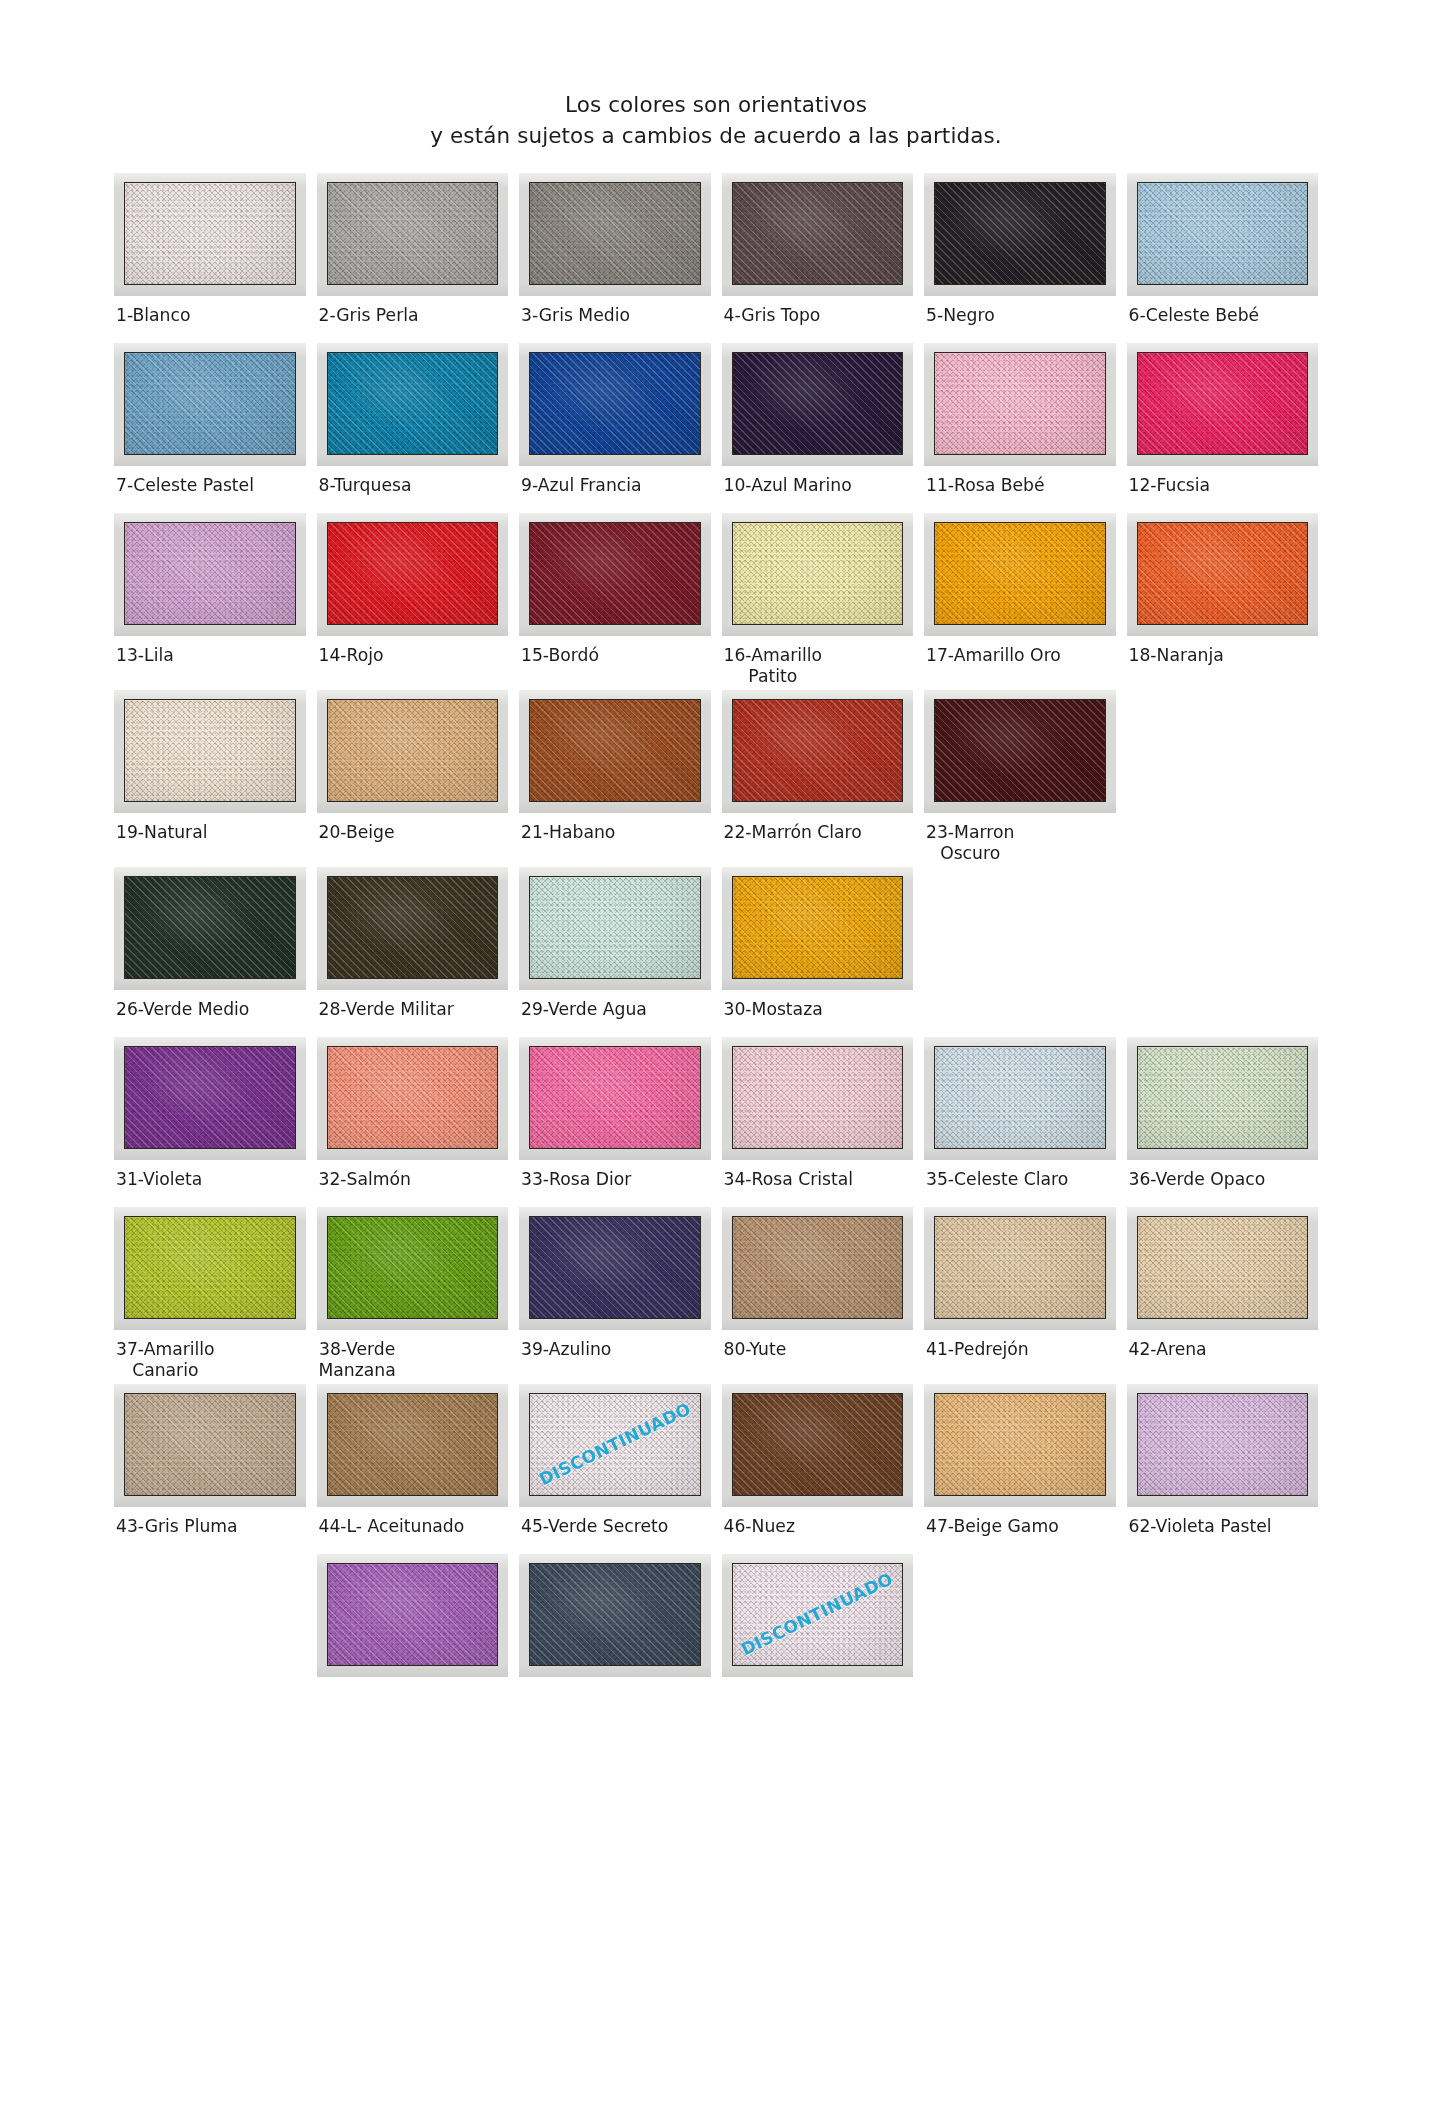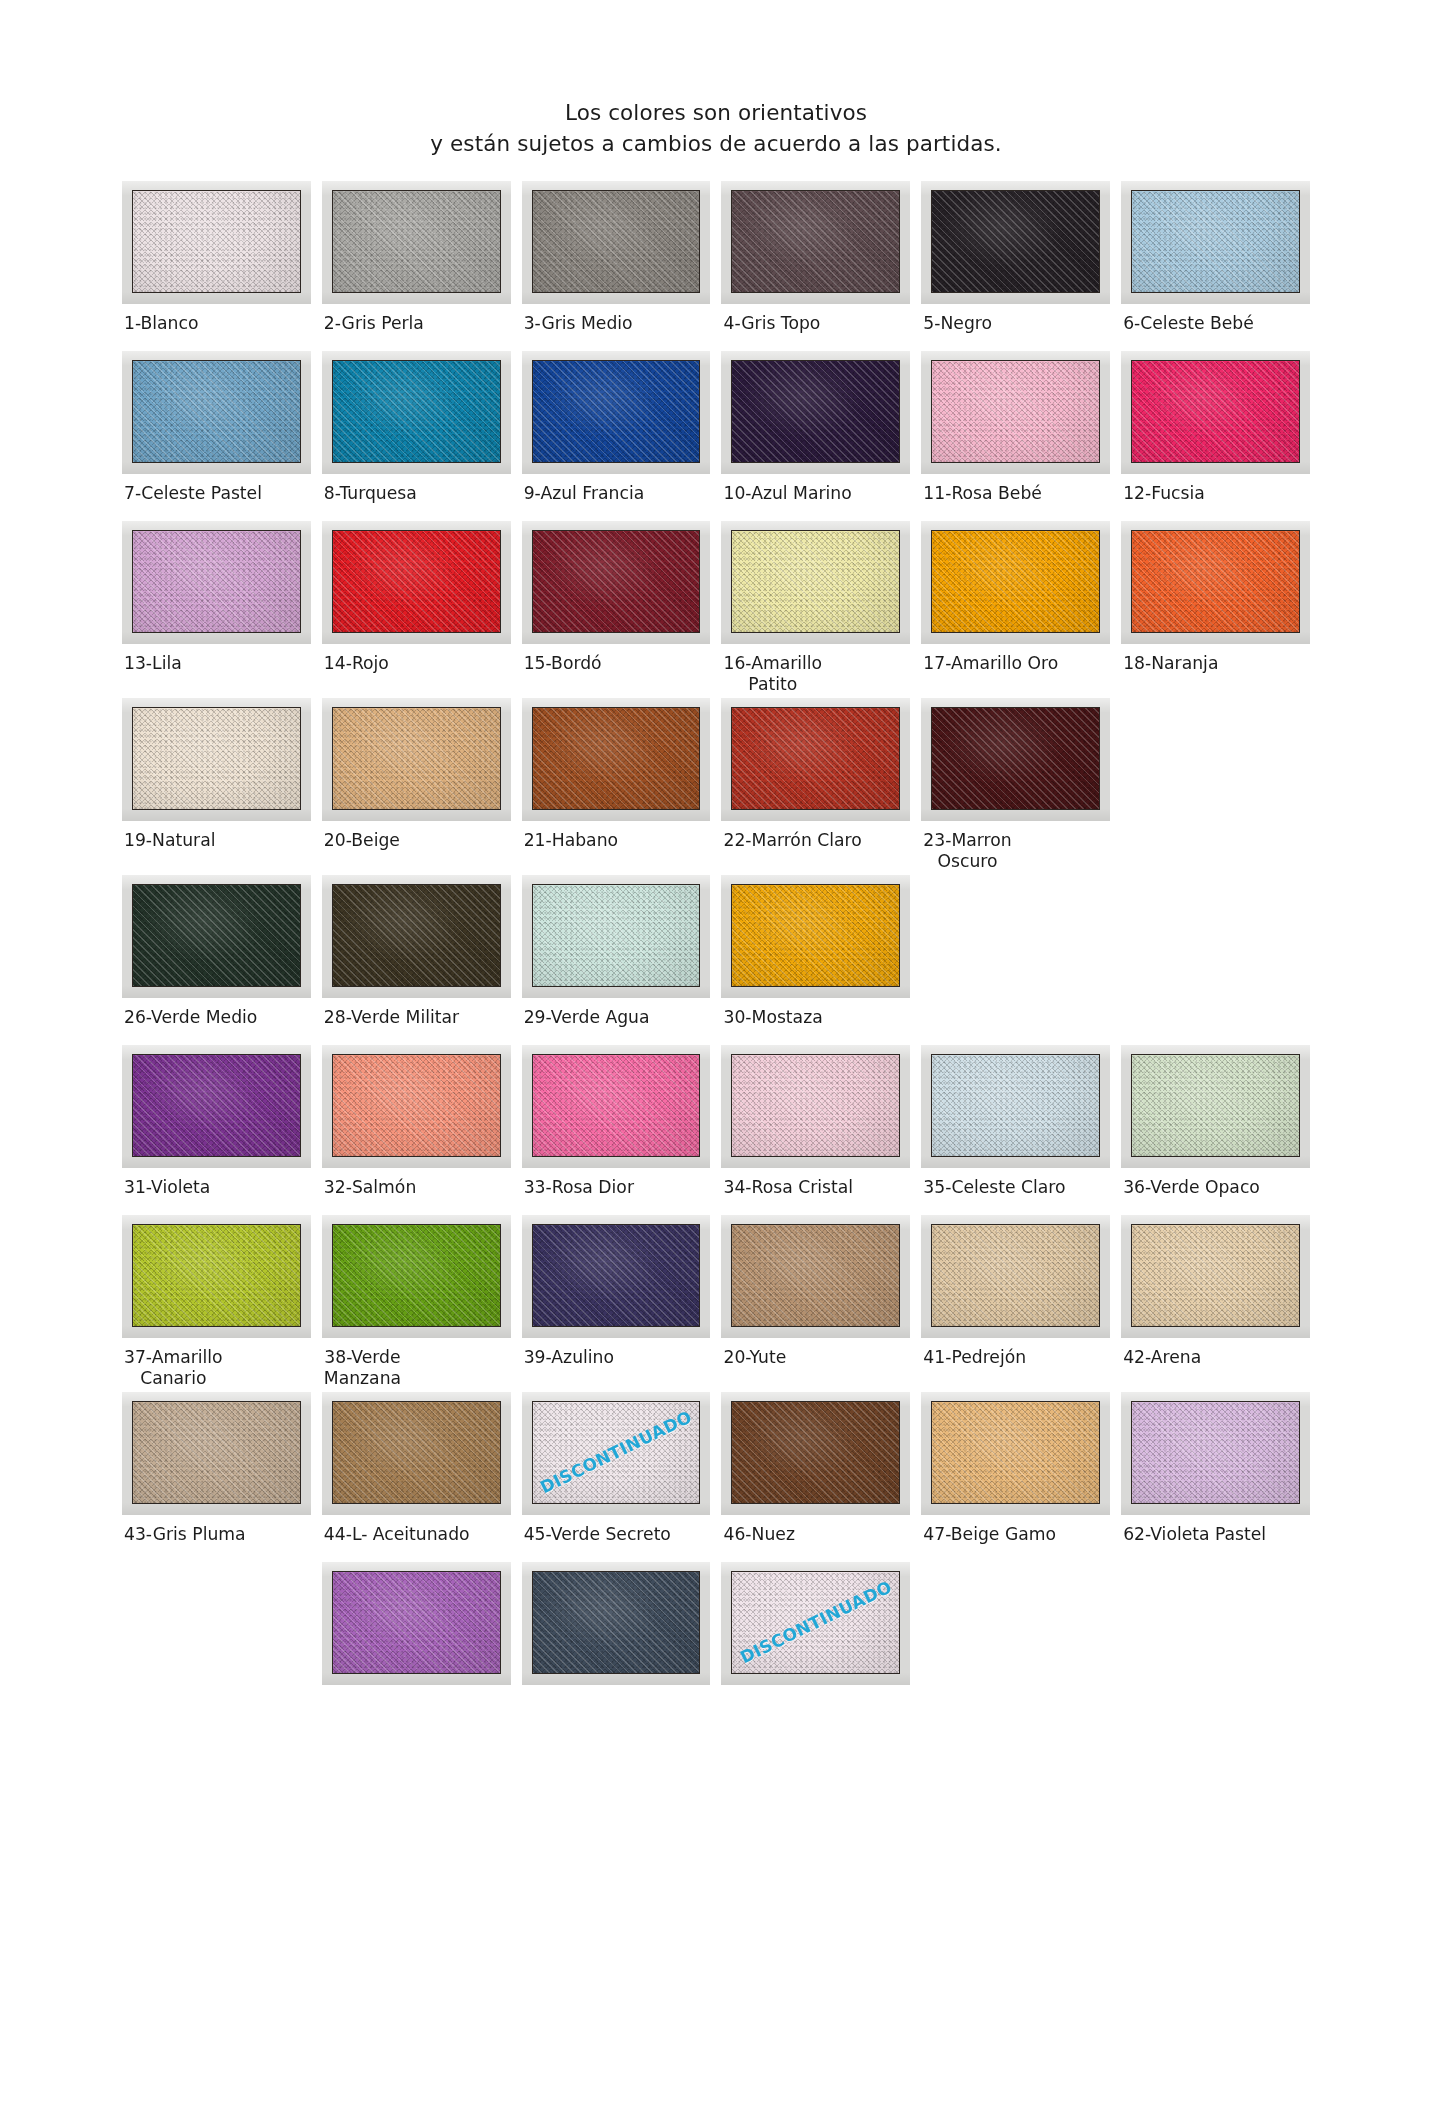--- a/index.html
+++ b/index.html
@@ -4,21 +4,21 @@
 <style>
   * { box-sizing: border-box; }
   html, body { margin:0; padding:0; }
   body {
     width: 1432px; height: 2120px;
     background: #ffffff;
     font-family: "DejaVu Sans", sans-serif;
     color: #1a1a1a;
     overflow: hidden;
   }
-  .page { position: relative; width:1432px; height:2120px; padding: 12px; }
+  .page { position: relative; width:1432px; height:2120px; padding: 4px; }
 
   .header {
     text-align: center;
     padding-top: 86px;
     line-height: 1.42;
     font-size: 21.5px;
     color: #1c1c1c;
     letter-spacing: .1px;
   }
   .header div { white-space: nowrap; }
@@ -514,21 +514,21 @@
           <div class="label">39-Azulino</div>
         </div>
         <div class="cell">
           <div class="frame">
             <div class="swatch" style="background-color: rgb(183, 147, 113);">
               <div class="weave"></div>
               <div class="sheen"></div>
               <div class="vign"></div>
             </div>
           </div>
-          <div class="label">20-Yute</div>
+          <div class="label">80-Yute</div>
         </div>
         <div class="cell">
           <div class="frame">
             <div class="swatch" style="background-color: rgb(224, 200, 164);">
               <div class="weave"></div>
               <div class="sheen"></div>
               <div class="vign"></div>
             </div>
           </div>
           <div class="label">41-Pedrejón</div>

